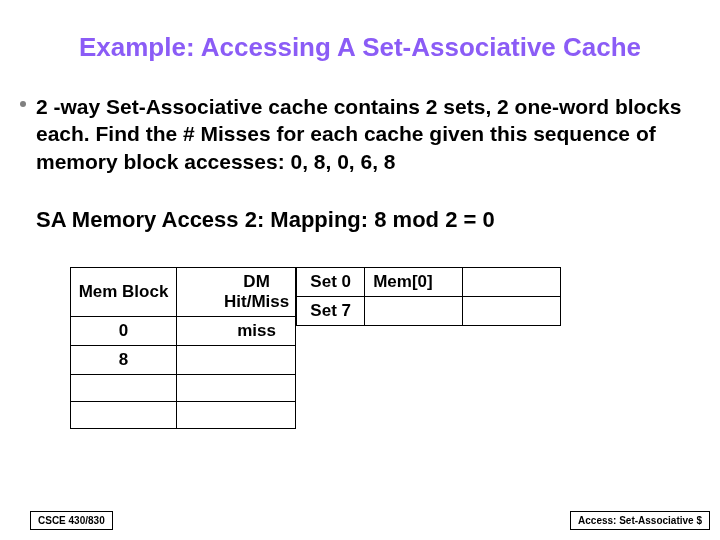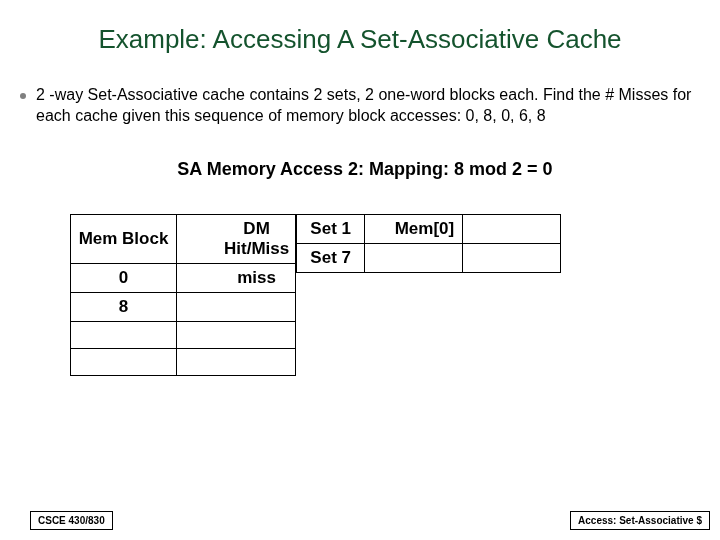--- a/index.html
+++ b/index.html
@@ -5,52 +5,51 @@
     * { margin: 0; padding: 0; box-sizing: border-box; }
     body {
       width: 720px;
       height: 540px;
       font-family: Arial, Helvetica, sans-serif;
       background: #fff;
       position: relative;
       overflow: hidden;
     }
     .title {
-      color: #14532d;
+      color: #8b5cf6;
       font-size: 26px;
-      font-weight: normal;
+      font-weight: bold;
       text-align: center;
-      padding: 24px 30px 0 30px;
+      padding: 32px 30px 0 30px;
     }
     .bullet-block {
       padding: 30px 20px 0 20px;
       display: flex;
       align-items: flex-start;
     }
     .bullet-dot {
       width: 6px;
       height: 6px;
       background: #808080;
       border-radius: 50%;
       margin-top: 8px;
       margin-right: 10px;
       flex-shrink: 0;
     }
     .bullet-text {
       color: #000;
-      font-size: 16px;
-      font-weight: normal;
+      font-size: 21px;
+      font-weight: bold;
       line-height: 1.3;
     }
     .sub-heading {
       color: #000;
-      font-size: 18px;
+      font-size: 22px;
       font-weight: bold;
-      padding: 32px 10px 0 20px;
-      text-align: center;
+      padding: 32px 10px 0 36px;
     }
     .tables-row {
       display: flex;
       padding: 34px 0 0 70px;
       align-items: flex-start;
     }
     .tbl {
       border-collapse: collapse;
     }
     .tbl td, .tbl th {
@@ -58,21 +57,21 @@
       font-weight: bold;
       font-size: 17px;
       text-align: center;
       padding: 4px 6px;
       height: 27px;
     }
     .tbl1 td, .tbl1 th { width: 106px; }
     .tbl1 th:nth-child(2), .tbl1 td:nth-child(2) { width: 112px; padding-left: 47px; }
     .tbl2 td { padding: 4px 8px; }
     .tbl2 td:nth-child(1) { width: 68px; text-align: center; }
-    .tbl2 td:nth-child(2) { width: 98px; text-align: right; }
+    .tbl2 td:nth-child(2) { width: 98px; text-align: left; }
     .tbl2 td:nth-child(3) { width: 98px; }
     .footer {
       position: absolute;
       bottom: 10px;
       left: 10px;
       right: 10px;
       display: flex;
       justify-content: space-between;
       padding-left: 20px;
     }
@@ -117,21 +116,21 @@
     <tr>
       <td></td>
       <td></td>
     </tr>
   </tbody>
     </table>
 
   <table class="tbl tbl2">
     <tbody>
         <tr>
-      <td>Set 1</td>
+      <td>Set 0</td>
       <td>Mem[0]</td>
       <td></td>
     </tr>
     <tr>
       <td>Set 7</td>
       <td></td>
       <td></td>
     </tr>
   </tbody>
     </table>

